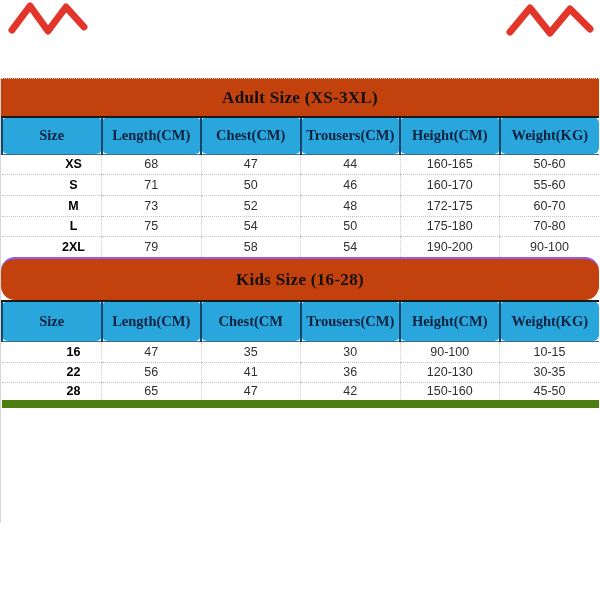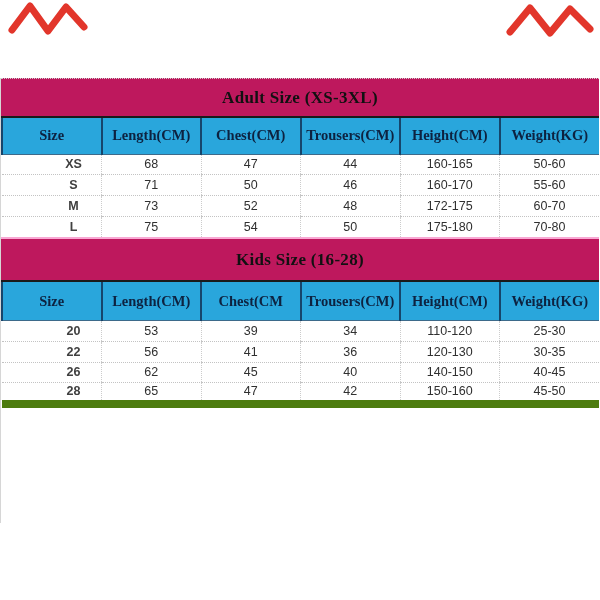--- a/index.html
+++ b/index.html
@@ -13,43 +13,43 @@
 
   .chart{
     position:absolute;left:0;top:78px;width:599px;height:445px;
     border-left:1px solid #d6d6d6;
     box-sizing:border-box;
   }
   .title{
     height:37px;line-height:37px;text-align:center;
     font-family:"Liberation Serif", serif;font-weight:700;font-size:17px;color:#111;
     border-top:1px dotted #cfcfcf;
-    background:#be185d;letter-spacing:.3px;
+    background:#c2410c;letter-spacing:.3px;
   }
-  .title.kids-title{height:41px;line-height:41px;border-top:2px solid #f9a8d4;}
+  .title.kids-title{height:41px;line-height:41px;border-top:2px solid #8b5cf6;border-radius:14px;}
 
   table{width:100%;border-collapse:collapse;table-layout:fixed;}
   thead tr{height:37px;}
   table.kids thead tr{height:40px;}
   thead th{
     background:var(--header-bg,#29a6dc);
     font-family:"Liberation Serif", serif;font-weight:700;font-size:14.5px;
     color:var(--header-text,#0d2240);
     border-top:2px solid #1a1a1a;border-bottom:1px solid #3d6a8a;
     border-left:2px solid #16456b;
-    padding:0;text-align:center;
+    padding:0;text-align:center;border-radius:6px;
   }
   thead th:first-child{border-left:2px solid #16456b;}
   tbody tr{height:20.7px;}
   tbody td{
     font-size:12.5px;color:var(--row-text,#303030);text-align:center;padding:0;
     border-bottom:1px dotted #c3c3c3;border-left:1px dotted #cccccc;
     background:#fff;
   }
-  tbody td:first-child{border-left:none;font-weight:700;color:#404040;padding-left:44px;}
+  tbody td:first-child{border-left:none;font-weight:700;color:#000000;padding-left:44px;}
   table.kids tbody td{font-weight:400;}
   table.kids tbody td:first-child{font-weight:700;}
   table.adult tbody tr:last-child td{border-bottom:none;}
   table.kids tbody tr:last-child td{border-bottom:8px solid #4d7c0f;margin-left:17px;}
 </style>
 </head>
 <body>
 
 <svg class="scribble left" width="84" height="38" viewBox="0 0 84 38">
   <polyline points="6,30 24,6 42,31 60,7 78,27" fill="none" stroke="var(--scribble,#e2362b)" stroke-width="7" stroke-linecap="round" stroke-linejoin="round"></polyline>
@@ -99,60 +99,60 @@
           <td>60-70</td>
         </tr>
         <tr>
           <td>L</td>
           <td>75</td>
           <td>54</td>
           <td>50</td>
           <td>175-180</td>
           <td>70-80</td>
         </tr>
+        <tr>
+          <td>2XL</td>
+          <td>79</td>
+          <td>58</td>
+          <td>54</td>
+          <td>190-200</td>
+          <td>90-100</td>
+        </tr>
       </tbody>
   </table>
 
   <div class="title kids-title">Kids Size (16-28)</div>
 
   <table class="kids">
     <thead>
       <tr>
           <th>Size</th>
           <th>Length(CM)</th>
           <th>Chest(CM</th>
           <th>Trousers(CM)</th>
           <th>Height(CM)</th>
           <th>Weight(KG)</th>
         </tr>
     </thead>
     <tbody>
         <tr>
-          <td>20</td>
-          <td>53</td>
-          <td>39</td>
-          <td>34</td>
-          <td>110-120</td>
-          <td>25-30</td>
+          <td>16</td>
+          <td>47</td>
+          <td>35</td>
+          <td>30</td>
+          <td>90-100</td>
+          <td>10-15</td>
         </tr>
         <tr>
           <td>22</td>
           <td>56</td>
           <td>41</td>
           <td>36</td>
           <td>120-130</td>
           <td>30-35</td>
-        </tr>
-        <tr>
-          <td>26</td>
-          <td>62</td>
-          <td>45</td>
-          <td>40</td>
-          <td>140-150</td>
-          <td>40-45</td>
         </tr>
         <tr>
           <td>28</td>
           <td>65</td>
           <td>47</td>
           <td>42</td>
           <td>150-160</td>
           <td>45-50</td>
         </tr>
       </tbody>

